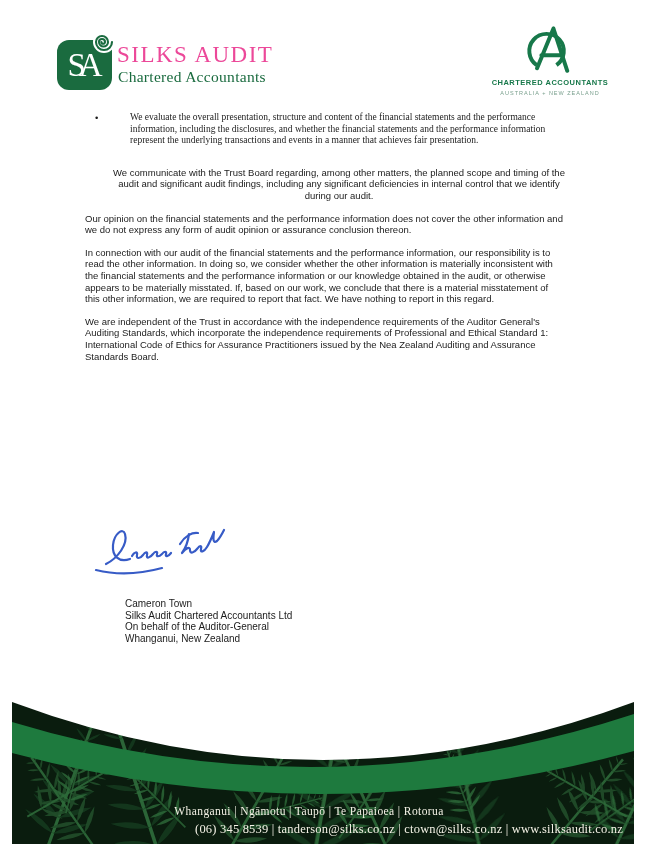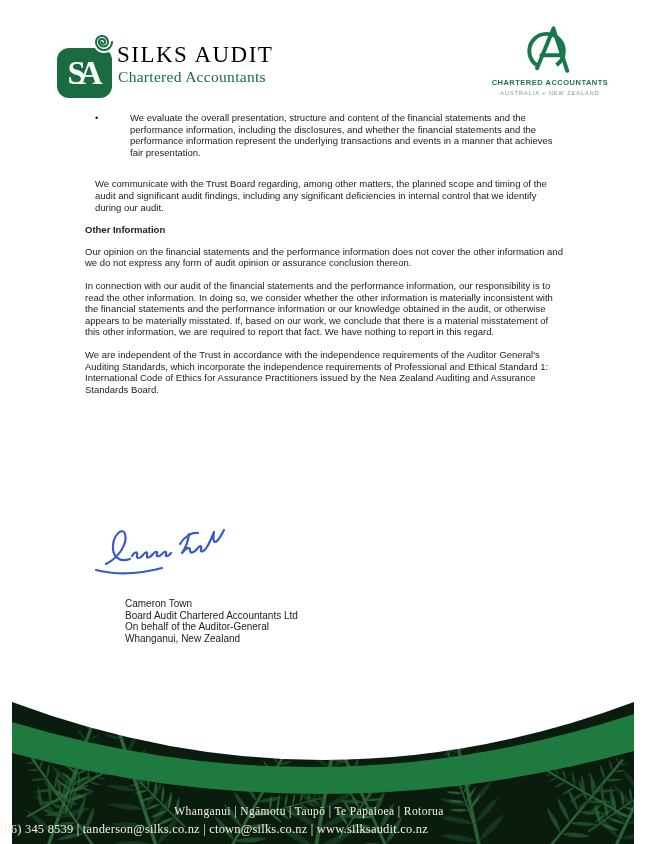--- a/index.html
+++ b/index.html
@@ -1,53 +1,53 @@
 <!DOCTYPE html>
 <html><head>
 <meta charset="utf-8">
 <style>
   html,body{margin:0;padding:0;background:#ffffff;}
   .page{position:relative;width:645px;height:844px;background:#ffffff;overflow:hidden;
         font-family:"Liberation Sans", sans-serif;color:#1b1b1b;}
 
   
-  .sa-box{position:absolute;left:57px;top:48px;width:55px;height:50px;background:#1a6b3f;
-          border-radius:12px;display:flex;align-items:center;justify-content:center;font-weight:bold;}
+  .sa-box{position:absolute;left:57px;top:40px;width:55px;height:50px;background:#1a6b3f;
+          border-radius:12px;display:flex;align-items:center;justify-content:center;}
   .sa-box span{color:#ffffff;font-family:"Liberation Serif", serif;font-size:33px;
                letter-spacing:-7px;transform:translateX(-3px);line-height:1;}
   .koru{position:absolute;left:92px;top:30px;}
   .brand-name{position:absolute;left:117px;top:42px;font-family:"Liberation Serif", serif;
-              font-size:23px;color:#000000;letter-spacing:1.5px;white-space:nowrap;}
+              font-size:23px;color:#ec4899;letter-spacing:1.5px;white-space:nowrap;}
   .brand-tagline{position:absolute;left:118px;top:68px;font-family:"Liberation Serif", serif;
               font-size:15.5px;color:#1a6b3f;letter-spacing:.3px;white-space:nowrap;}
   .ca-block{position:absolute;left:480px;top:26px;width:140px;text-align:center;}
   .ca-block svg{display:block;margin:0 auto;}
   .ca-line1{margin-top:2px;font-size:7.5px;font-weight:bold;color:#17784a;letter-spacing:.5px;white-space:nowrap;}
   .ca-line2{margin-top:3px;font-size:5.5px;color:#7aa08e;letter-spacing:1px;white-space:nowrap;}
 
   
   .doc-col{position:absolute;left:85px;top:112px;width:478px;font-size:9.5px;line-height:11.6px;}
   .para{margin:0 0 11px 0;}
-  .para.indent{margin-left:10px;width:468px;}
+  .para.indent{margin-left:20px;width:468px;text-align:center;}
   .heading{font-weight:bold;margin:0 0 10px 0;}
   .bullet-row{display:flex;padding-left:10px;margin-bottom:20px;}
   .bullet-marker{width:35px;flex:0 0 35px;}
-  .bullet-text{width:428px;}
+  .bullet-text{width:428px;font-family:Liberation Serif, serif;}
 
   
   .signature{position:absolute;left:88px;top:524px;}
   .signoff{position:absolute;left:85px;top:598px;font-size:10px;line-height:11.6px;margin-left:40px;}
 
   
   .page-number{position:absolute;left:0;top:716px;width:645px;text-align:center;
                font-size:8.5px;font-weight:bold;color:#111;}
   .fern{position:absolute;left:12px;top:694px;}
   .footer-line1{position:absolute;left:0;top:805px;width:618px;text-align:center;
                 font-family:"Liberation Serif", serif;font-size:11.5px;color:#f4f2e6;letter-spacing:.4px;}
-  .footer-line2{position:absolute;left:0;top:822px;width:623px;text-align:left;
+  .footer-line2{position:absolute;left:0;top:822px;width:623px;text-align:right;
                 font-family:"Liberation Serif", serif;font-size:12.5px;color:#f4f2e6;letter-spacing:.2px;}
 </style>
 </head>
 <body>
 
 <div class="page">
 
   <div class="sa-box">
     <span>SA</span>
   </div>
@@ -66,39 +66,38 @@
     <div class="ca-line1">CHARTERED ACCOUNTANTS</div>
     <div class="ca-line2">AUSTRALIA + NEW ZEALAND</div>
   </div>
 
   <div class="doc-col">
     <div class="bullet-row">
       <div class="bullet-marker">•</div>
       <div class="bullet-text">We evaluate the overall presentation, structure and content of the financial statements and the performance information, including the disclosures, and whether the financial statements and the performance information represent the underlying transactions and events in a manner that achieves fair presentation.</div>
     </div>
     <p class="para indent">We communicate with the Trust Board regarding, among other matters, the planned scope and timing of the audit and significant audit findings, including any significant deficiencies in internal control that we identify during our audit.</p>
-    <p class="heading">Other Information</p>
     <p class="para">Our opinion on the financial statements and the performance information does not cover the other information and we do not express any form of audit opinion or assurance conclusion thereon.</p>
     <p class="para">In connection with our audit of the financial statements and the performance information, our responsibility is to read the other information. In doing so, we consider whether the other information is materially inconsistent with the financial statements and the performance information or our knowledge obtained in the audit, or otherwise appears to be materially misstated. If, based on our work, we conclude that there is a material misstatement of this other information, we are required to report that fact. We have nothing to report in this regard.</p>
     <p class="para">We are independent of the Trust in accordance with the independence requirements of the Auditor General's Auditing Standards, which incorporate the independence requirements of Professional and Ethical Standard 1: International Code of Ethics for Assurance Practitioners issued by the Nea Zealand Auditing and Assurance Standards Board.</p>
   </div>
 
   <svg class="signature" width="150" height="62" viewBox="0 0 150 62">
     <g fill="none" stroke="#2d53c4" stroke-width="2.2" stroke-linecap="round" stroke-linejoin="round" opacity="0.95">
       <path d="M18 40 C30 34 40 20 37 10 C35 3 26 10 25 21 C24 32 31 39 42 35"></path>
       <path d="M44 32 C46 28 50 27 49 31 C48 35 52 35 55 31 C57 28 60 27 59 31 C58 35 62 34 65 30 C67 27 70 27 69 30 C68 33 71 33 74 30 C76 27 79 27 78 30 C77 33 80 33 83 29"></path>
       <path d="M8 46 C28 51 52 50 74 44"></path>
       <path d="M92 20 C97 12 104 8 110 9"></path>
       <path d="M101 10 C100 18 97 25 94 29 C98 24 102 22 102 26 C102 30 106 29 109 25 C112 21 114 21 113 25 C112 29 116 28 119 23 C122 18 124 13 126 8 C125 15 125 20 129 17 C132 14 134 10 136 6"></path>
     </g>
   </svg>
 
   <div class="signoff">
     <div>Cameron Town</div>
-    <div>Board Audit Chartered Accountants Ltd</div>
+    <div>Silks Audit Chartered Accountants Ltd</div>
     <div>On behalf of the Auditor-General</div>
     <div>Whanganui, New Zealand</div>
   </div>
 
   <div class="page-number">-27-</div>
 
   <svg class="fern" width="622" height="150" viewBox="0 0 622 150">
     <defs>
       <path id="lf" d="M0 0 Q6 -2.5 13 -1.5 Q6 1.5 0 0 Z"></path>
       <g id="frond">

